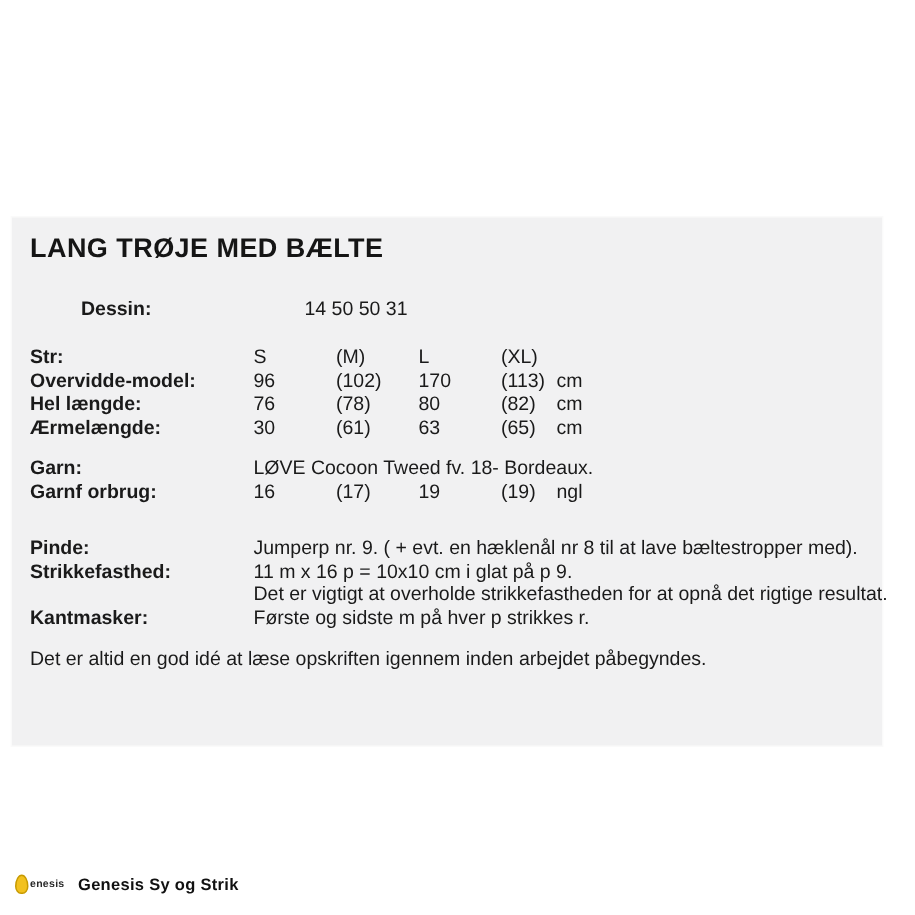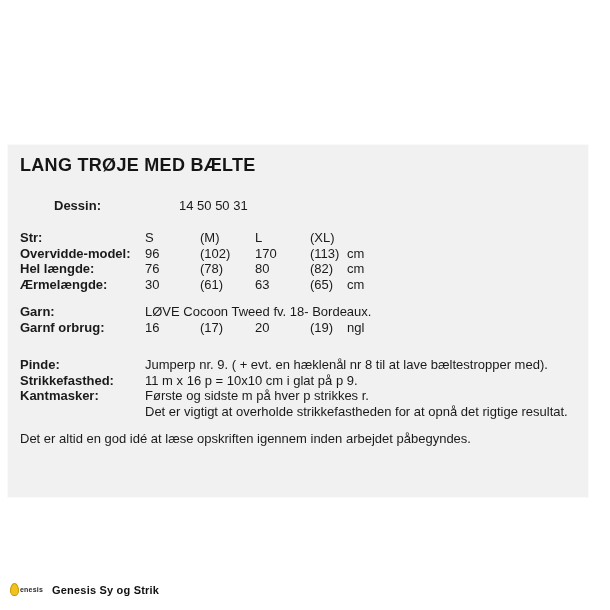--- a/index.html
+++ b/index.html
@@ -30,21 +30,21 @@
     display: grid;
     grid-template-columns: 125px 55px 55px 55px 37px 1fr;
     line-height: 15.5px; font-size: 13px;
   }
   .label-row {
     display: grid;
     grid-template-columns: 125px 1fr;
     line-height: 15.5px; font-size: 13px;
   }
   .lbl { font-weight: bold; white-space: nowrap; }
-  .val { white-space: nowrap; }
+  .val { white-space: nowrap; margin-left: 24px; }
   .dessin-block { top: 53px; padding-left: 34px; }
   .size-block { top: 85px; }
   .yarn-block { top: 159px; }
   .needles-block { top: 212px; }
   .advice-block {
     top: 286px;
     font-size: 13px;
     font-weight: normal;
     white-space: nowrap;
   }
@@ -132,42 +132,42 @@
 
   <div class="abs yarn-block">
     <div class="label-row">
       <span class="lbl">Garn:</span>
       <span class="val">LØVE Cocoon Tweed fv. 18- Bordeaux.</span>
     </div>
     <div class="grid-row">
       <span class="lbl">Garnf orbrug:</span>
       <span class="val">16</span>
       <span class="val">(17)</span>
-      <span class="val">20</span>
+      <span class="val">19</span>
       <span class="val">(19)</span>
       <span class="val">ngl</span>
     </div>
   </div>
 
   <div class="abs needles-block">
     <div class="label-row">
       <span class="lbl">Pinde:</span>
       <span class="val">Jumperp nr. 9. ( + evt. en hæklenål nr 8 til at lave bæltestropper med).</span>
     </div>
     <div class="label-row">
       <span class="lbl">Strikkefasthed:</span>
       <span class="val">11 m x 16 p = 10x10 cm i glat på p 9.</span>
     </div>
     <div class="label-row">
+      <span class="lbl"></span>
+      <span class="val">Det er vigtigt at overholde strikkefastheden for at opnå det rigtige resultat.</span>
+    </div>
+    <div class="label-row">
       <span class="lbl">Kantmasker:</span>
       <span class="val">Første og sidste m på hver p strikkes r.</span>
-    </div>
-    <div class="label-row">
-      <span class="lbl"></span>
-      <span class="val">Det er vigtigt at overholde strikkefastheden for at opnå det rigtige resultat.</span>
     </div>
   </div>
 
   <div class="abs advice-block">Det er altid en god idé at læse opskriften igennem inden arbejdet påbegyndes.</div>
 
 </div>
 
 <div class="footer">
   <span class="mini-logo">
     <span class="lamp-icon"></span>

